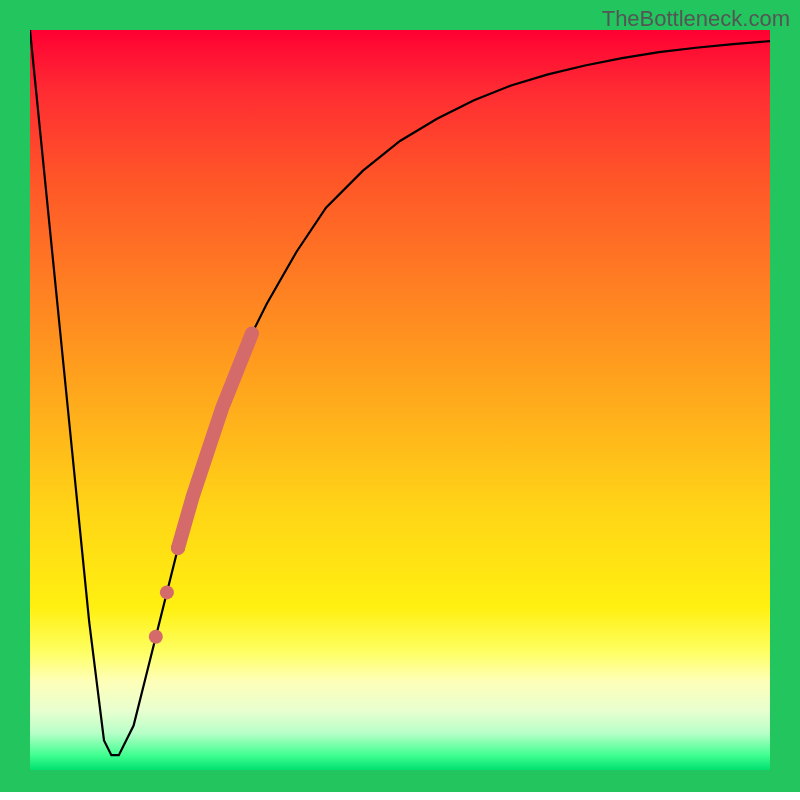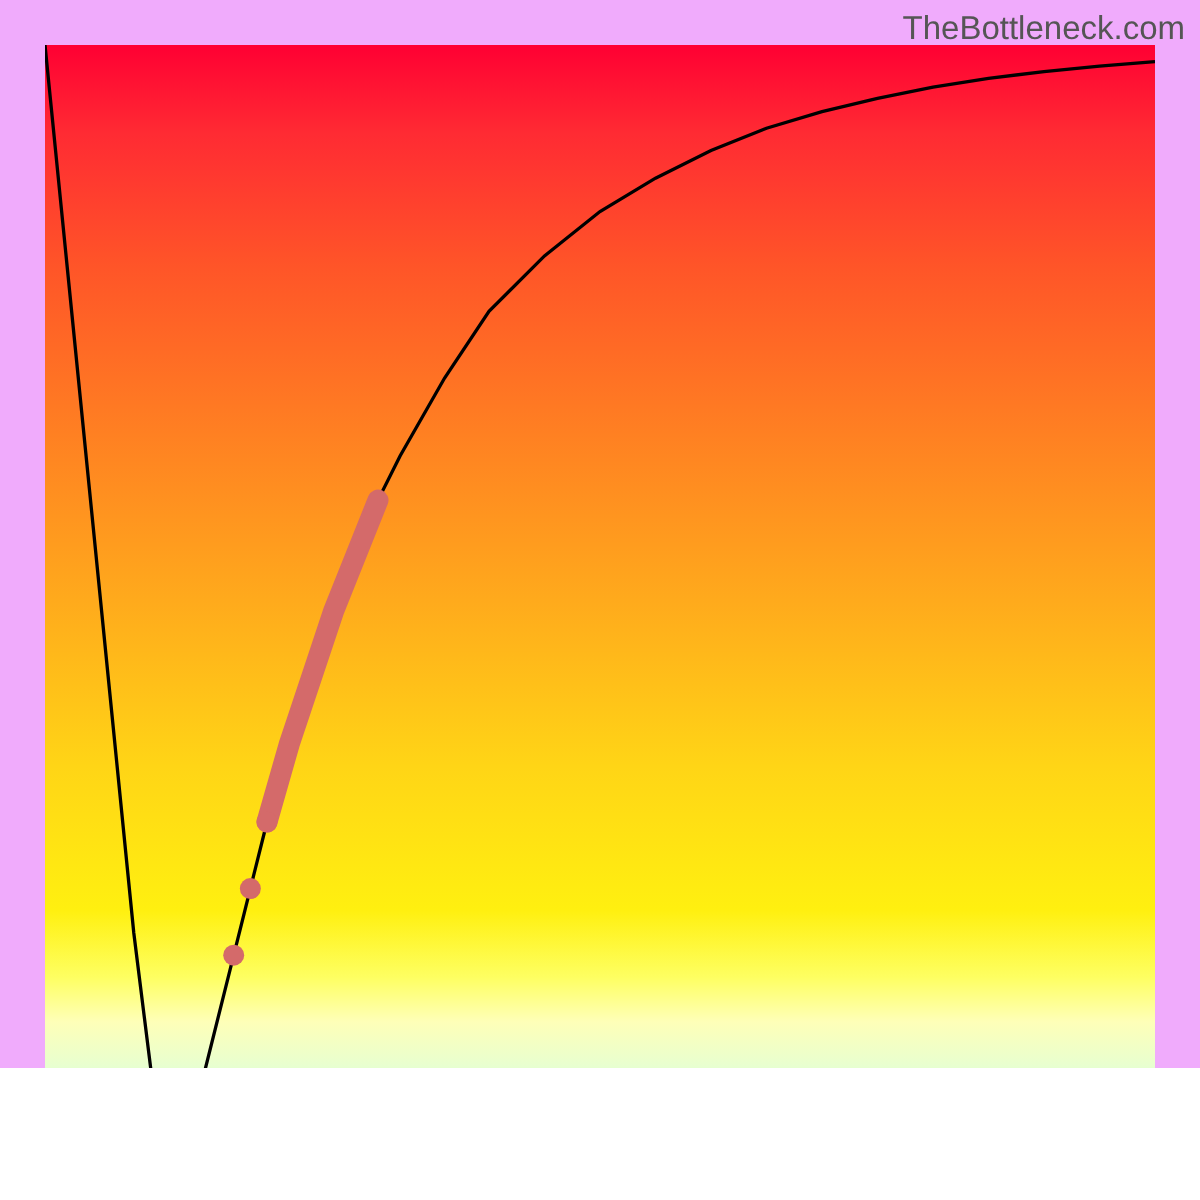--- a/index.html
+++ b/index.html
@@ -4,22 +4,22 @@
 <style>
   body {
     margin: 0;
     padding: 0;
     background: #ffffff;
     font-family: Arial, Helvetica, sans-serif;
   }
   .chart-container {
     position: relative;
     width: 800px;
-    height: 712px;
-    background: #f0abfc;
+    height: 792px;
+    background: #22c55e;
     box-sizing: border-box;
   }
   .watermark {
     position: absolute;
     top: 6px;
     right: 10px;
     color: #555555;
     font-size: 22px;
     font-family: Arial, sans-serif;
     z-index: 10;

